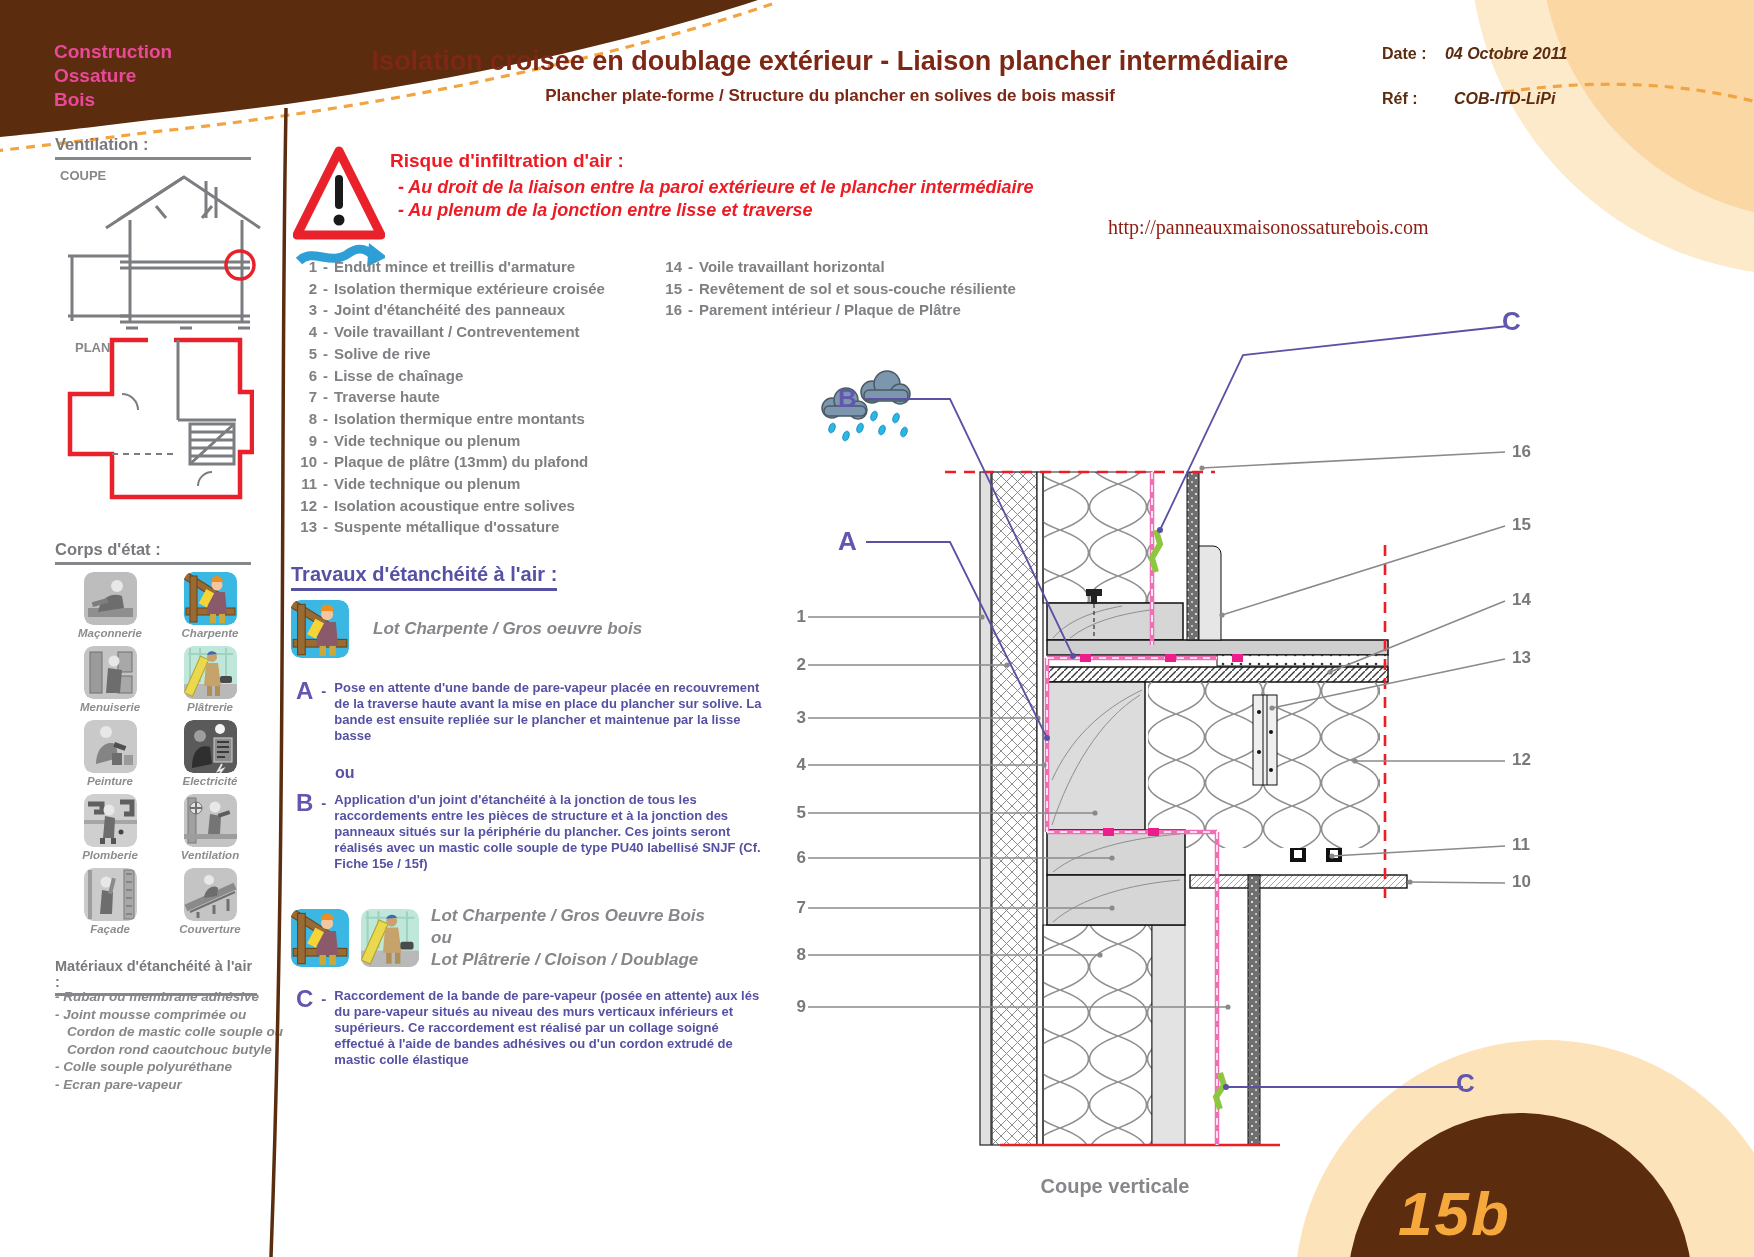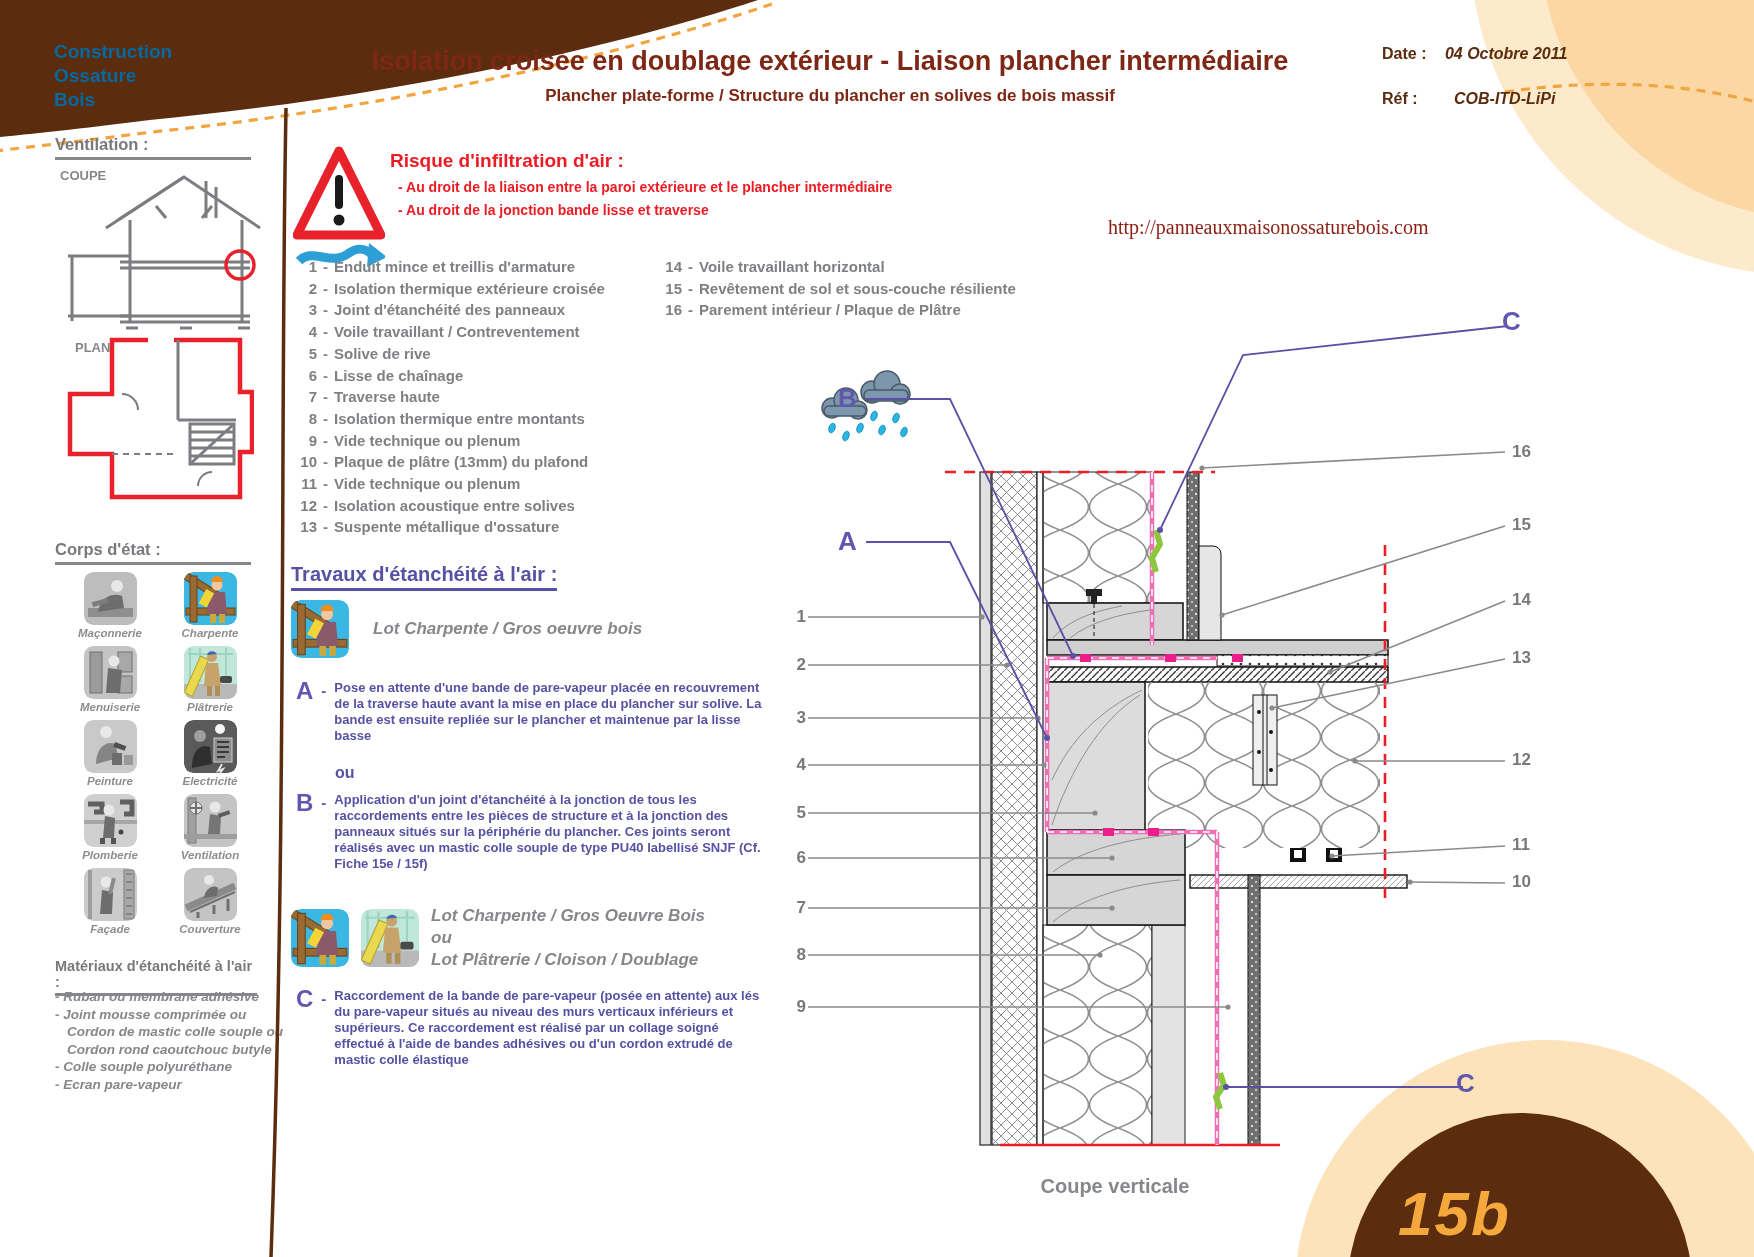--- a/index.html
+++ b/index.html
@@ -2,38 +2,38 @@
 <html><head>
 <meta charset="utf-8">
 <style>
   html,body{margin:0;padding:0;}
   body{width:1754px;height:1257px;position:relative;overflow:hidden;background:#fff;
        font-family:"Liberation Sans",sans-serif;}
   .abs{position:absolute;}
   
   .circle{position:absolute;border-radius:50%;}
   
-  .brand{left:54px;top:40px;color:#0369a1;font-size:19px;font-weight:800;line-height:24px;z-index:6;}
+  .brand{left:54px;top:40px;color:#ec4899;font-size:19px;font-weight:800;line-height:24px;z-index:6;}
   .title{left:300px;top:46px;width:1060px;text-align:center;color:#7d2714;font-size:27px;font-weight:800;z-index:6;}
   .subtitle{left:300px;top:86px;width:1060px;text-align:center;color:#7d2714;font-size:17px;font-weight:800;z-index:6;}
   .meta{color:#5b2c0e;font-size:16px;font-weight:800;z-index:6;}
   .meta i{font-style:italic;}
   .url{left:1108px;top:216px;font-family:"Liberation Serif",serif;font-size:20px;color:#8c1d12;z-index:6;}
   
   .side-head{color:#77797c;font-size:16.5px;font-weight:800;border-bottom:3px solid #85878a;padding-bottom:3px;z-index:6;}
   .small-cap{color:#85878a;font-size:13px;font-weight:800;}
   .trade-grid{left:60px;top:572px;width:210px;display:grid;grid-template-columns:100px 100px;grid-auto-rows:74px;z-index:6;}
   .trade{display:flex;flex-direction:column;align-items:center;}
   .trade-label{margin-top:2px;color:#8b8d90;font-size:11.5px;font-style:italic;font-weight:700;}
   .ticon{width:53px;height:53px;border-radius:9px;display:block;}
   .mat-line{color:#85878a;font-size:13.5px;font-style:italic;font-weight:700;line-height:17.5px;}
   .mat-indent{padding-left:12px;}
   
   .risk-title{color:#ed1c24;font-size:19px;font-weight:800;}
-  .risk-line{color:#ed1c24;font-size:14px;font-weight:800;line-height:23px;}
+  .risk-line{color:#ed1c24;font-size:18px;font-weight:800;font-style:italic;line-height:23px;}
   
   .lg-item{display:flex;gap:6px;color:#7e8083;font-size:15px;font-weight:700;line-height:21.7px;}
   .lg-num{width:24px;text-align:right;flex:none;}
   
   .trv-head{color:#5751a3;font-size:20px;font-weight:800;border-bottom:3px solid #5751a3;padding-bottom:2px;}
   .lot-label{color:#85878a;font-size:17px;font-style:italic;font-weight:700;line-height:22px;}
   .abc-row{display:flex;gap:8px;}
   .abc-letter{color:#6157ae;font-size:24px;font-weight:800;line-height:22px;flex:none;}
   .abc-dash{color:#5751a3;font-size:15px;font-weight:800;flex:none;padding-top:2px;}
   .abc-text{color:#5751a3;font-size:13px;font-weight:700;line-height:16px;width:428px;}
@@ -249,21 +249,21 @@
 
 <svg class="abs" style="left:293px;top:145px;width:92px;height:160px;" viewBox="0 0 92 160">
   <path d="M46,6 L88,90 L4,90 Z" fill="#fff" stroke="#e8212a" stroke-width="9" stroke-linejoin="round"></path>
   <rect x="42" y="30" width="8" height="34" rx="4" fill="#1a1a1a"></rect>
   <circle cx="46" cy="75" r="5.5" fill="#1a1a1a"></circle>
   <path d="M6,116 C20,102 38,122 56,108 C66,101 74,104 82,112" fill="none" stroke="#2d9fd6" stroke-width="9"></path>
   <path d="M76,98 L94,112 L74,122 Z" fill="#2d9fd6"></path>
 </svg>
 <div class="abs risk-title" style="left:390px;top:150px;">Risque d'infiltration d'air :</div>
 <div class="abs risk-line" style="left:398px;top:176px;">- Au droit de la liaison entre la paroi extérieure et le plancher intermédiaire</div>
-<div class="abs risk-line" style="left:398px;top:199px;">- Au droit de la jonction bande lisse et traverse</div>
+<div class="abs risk-line" style="left:398px;top:199px;">- Au plenum de la jonction entre lisse et traverse</div>
 
 <div class="abs" style="left:293px;top:256px;width:390px;">
   <div class="lg-item">
       <span class="lg-num">1</span>
       <span>-</span>
       <span>Enduit mince et treillis d'armature</span>
     </div>
   <div class="lg-item">
       <span class="lg-num">2</span>
       <span>-</span>

